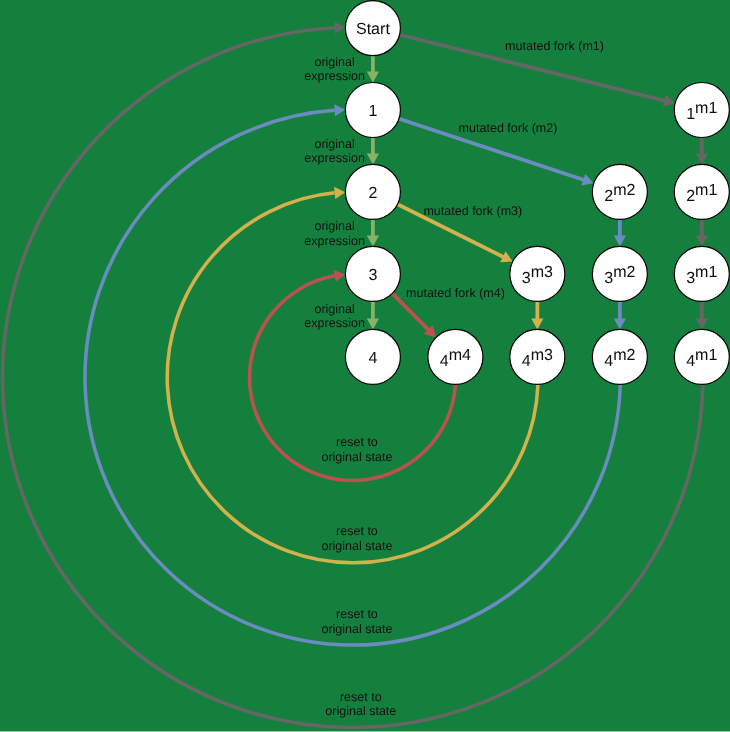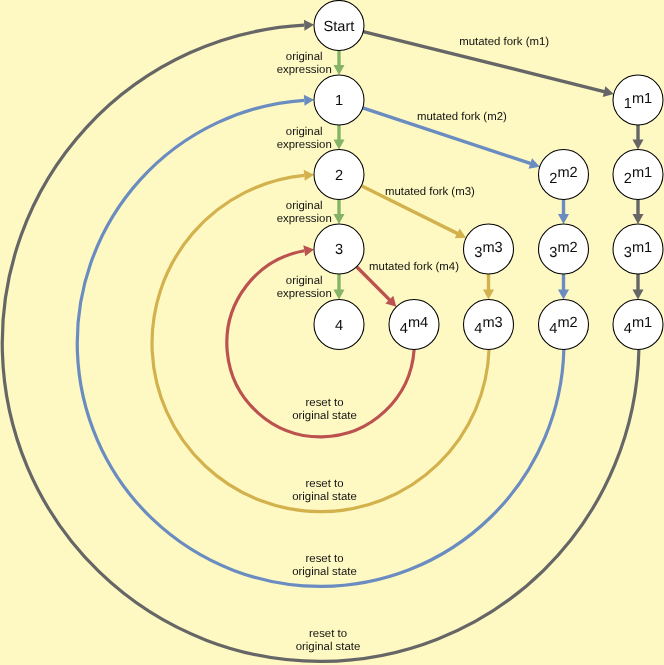--- a/index.html
+++ b/index.html
@@ -1,20 +1,20 @@
 <!DOCTYPE html>
 <html><head>
 <meta charset="utf-8">
 <title>Mutation fork diagram</title>
 <style>
   html,body{margin:0;padding:0;background:#ffffff;}
   body{width:664px;height:665px;overflow:hidden;
        font-family:"Liberation Sans",sans-serif;
        -webkit-font-smoothing:antialiased;text-rendering:geometricPrecision;}
-  #diagram{position:relative;width:664px;height:665px;background:#fef9c3;}
+  #diagram{position:relative;width:664px;height:665px;background:#15803d;}
   #diagram svg{display:block;position:absolute;left:0;top:0;}
   .node-circle{fill:#ffffff;stroke:#000000;stroke-width:1.05;}
   .node-label{font-family:"Liberation Sans",sans-serif;font-size:14.6px;fill:#0d0d0d;
               text-anchor:middle;dominant-baseline:alphabetic;}
   .node-base{font-size:14.6px;}
   .node-sup{font-size:14.6px;}
   .edge-label{font-family:"Liberation Sans",sans-serif;font-size:11.4px;fill:#0f0f0f;}
 </style>
 </head>
 <body>

